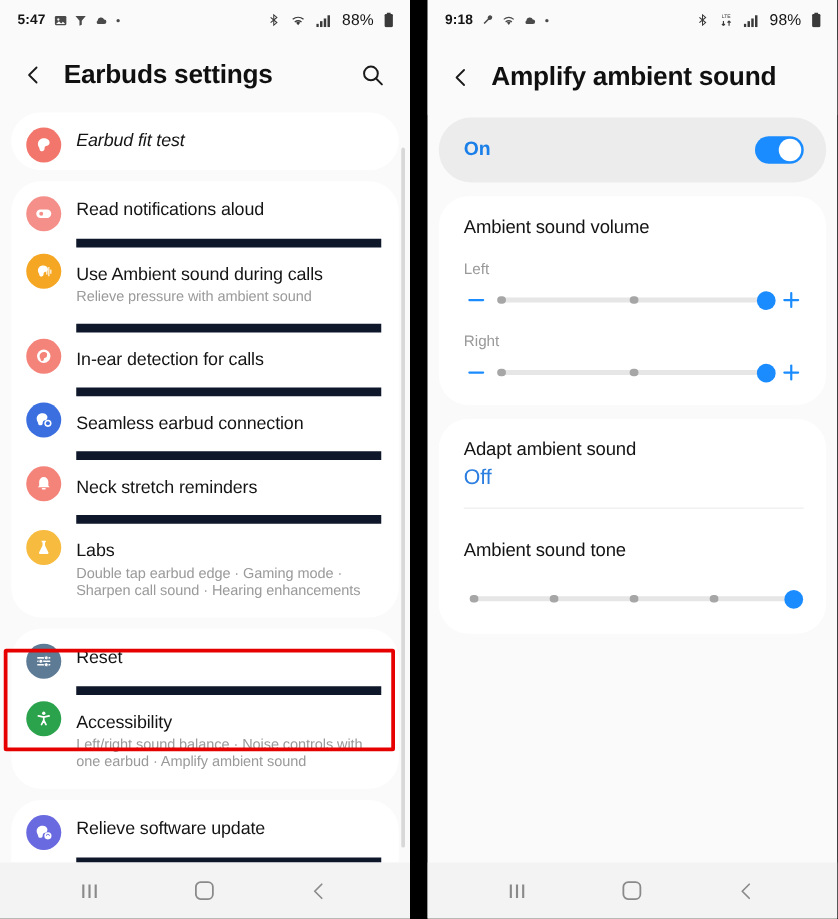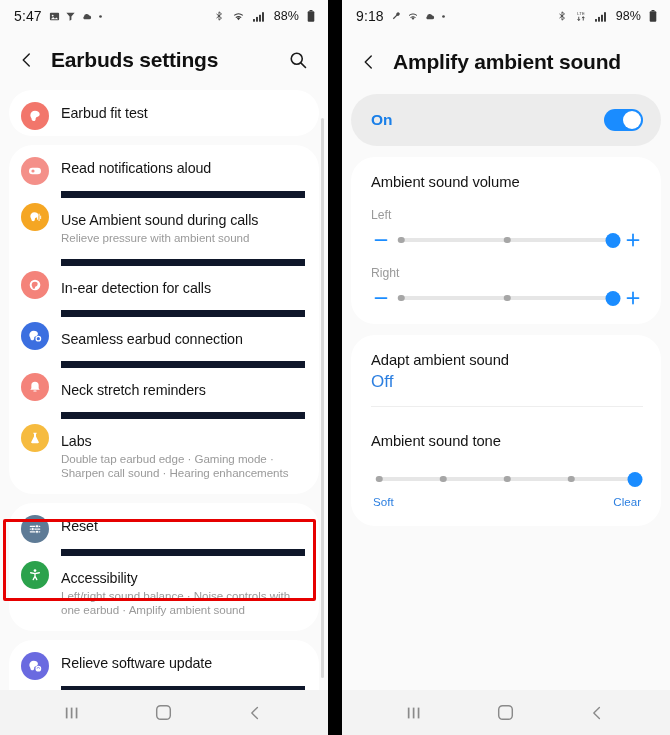--- a/index.html
+++ b/index.html
@@ -24,21 +24,21 @@
   
   .statusbar {
     height: 32px;
     display: flex;
     align-items: center;
     padding: 0 13px 0 14px;
     font-size: 12.5px;
     color: #1a1a1a;
     letter-spacing: 0.1px;
   }
-  .sb-time { font-size: 14px; font-weight: 400; color:#141414; }
+  .sb-time { font-size: 11px; font-weight: 700; color:#141414; }
   .sb-left-icons { display: flex; align-items: center; gap: 5px; margin-left: 7px; }
   .sb-spacer { flex: 1; }
   .sb-right-icons { display: flex; align-items: center; gap: 8px; }
   .sb-battery-text { font-size: 12.5px; color:#141414; margin-left:1px; }
   .ic { display:inline-block; line-height:0; }
   .ic svg { display:block; }
 
   
   .appbar {
     height: 56px;
@@ -66,21 +66,21 @@
 
   
   .scroll-area { position: relative; height: calc(735px - 32px - 56px - 45px); overflow: hidden; }
   .card {
     background: #ffffff;
     border-radius: 24px;
     margin: 0 9px 9px 9px;
     padding: 0;
     overflow: hidden;
   }
-  .card.first { margin-top: 2px; }
+  .card.first { margin-top: 2px; font-style: italic; }
   .row {
     display: flex;
     align-items: flex-start;
     padding: 0 14px 0 12px;
     min-height: 46px;
     cursor: pointer;
     position: relative;
   }
   .row-inner {
     flex: 1;
@@ -645,24 +645,20 @@
       <div class="divider-line"></div>
       <div class="panel-title" style="margin-top:25px;">Ambient sound tone</div>
       <div class="tone-slider-wrap">
         <span class="slider-track"></span>
         <span class="slider-stop" style="left:0%"></span>
         <span class="slider-stop" style="left:25%"></span>
         <span class="slider-stop" style="left:50%"></span>
         <span class="slider-stop" style="left:75%"></span>
         <span class="slider-thumb" style="left:100%"></span>
       </div>
-      <div class="tone-labels">
-        <span class="tone-label">Soft</span>
-        <span class="tone-label">Clear</span>
-      </div>
     </div>
 
     <div class="navbar">
       <span class="nav-btn">
         <svg width="18" height="16" viewBox="0 0 20 16">
             <rect x="2" y="2" width="1.9" height="12" fill="#8a8a8a"></rect>
             <rect x="7.5" y="2" width="1.9" height="12" fill="#8a8a8a"></rect>
             <rect x="13" y="2" width="1.9" height="12" fill="#8a8a8a"></rect>
           </svg>
       </span>

